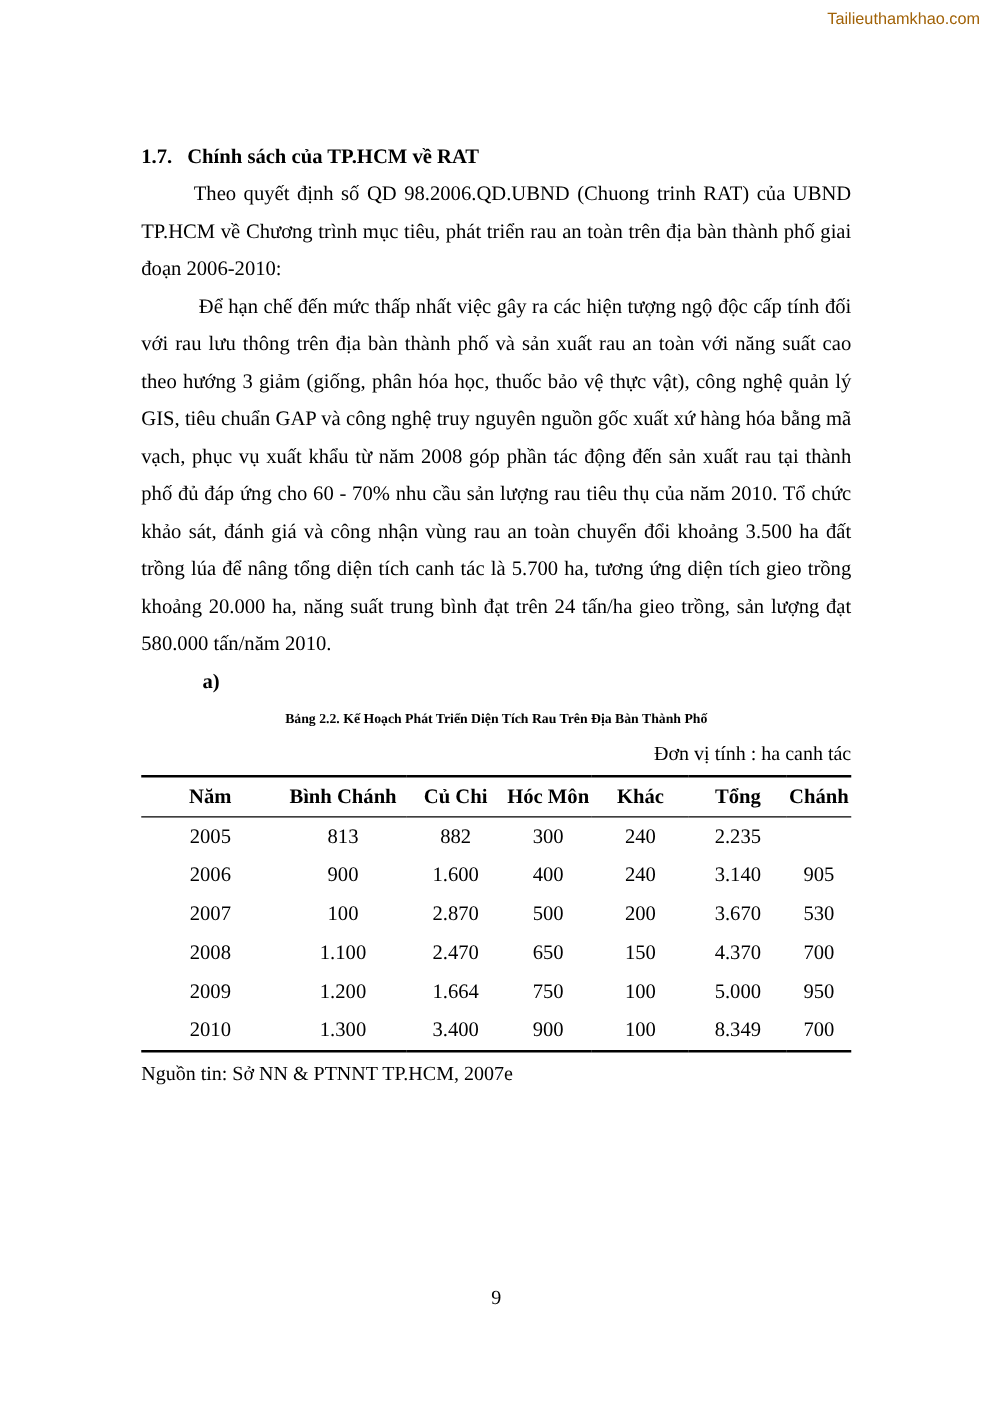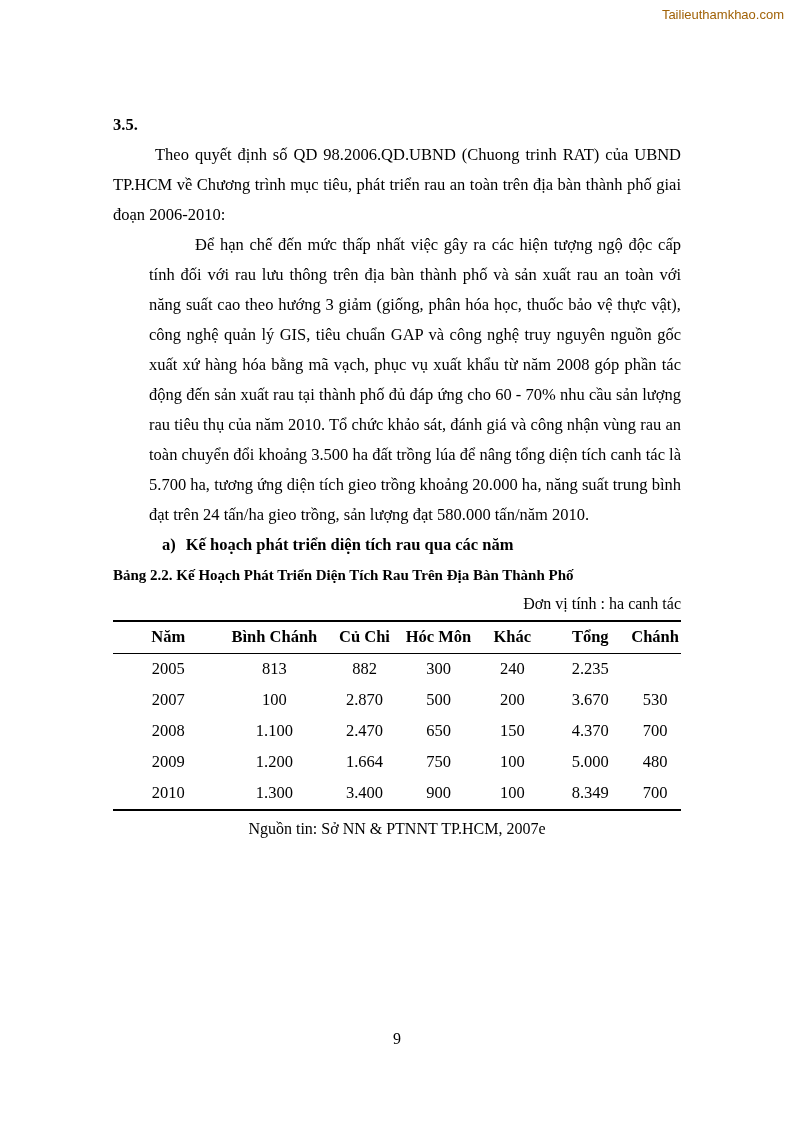--- a/index.html
+++ b/index.html
@@ -34,25 +34,26 @@
   .heading .num { margin-right: 12px; }
   .heading.sub .num { margin-right: 8px; }
   .heading.alpha { padding-left: 49px; }
   .heading.alpha .num { margin-right: 10px; }
   p.body {
     font-size: 16.5px;
     line-height: 30px;
     text-align: justify;
   }
   p.indent1 { text-indent: 42px; }
-  p.indent2 { text-indent: 46px; margin-left: 36px; }
+  p.indent2 { text-indent: 46px; }
   .table-caption {
-    font-size: 15px;
+    font-size: 11px;
     font-weight: bold;
     line-height: 30px;
+    text-align: center;
   }
   .unit-note {
     font-size: 16px;
     line-height: 28px;
     text-align: right;
   }
   table.plan {
     width: 100%;
     border-collapse: collapse;
     font-size: 16.5px;
@@ -74,51 +75,51 @@
   col.c0 { width: 20%; }
   col.c1 { width: 18%; }
   col.c2 { width: 14%; }
   col.c3 { width: 11%; }
   col.c4 { width: 14%; }
   col.c5 { width: 14%; }
   col.c6 { width: 9%; }
   .source-note {
     font-size: 16px;
     line-height: 28px;
-    text-align: center;
+    text-align: left;
     margin-top: 4px;
   }
   .page-number {
     position: absolute;
     left: 0;
     right: 0;
     top: 1030px;
     text-align: center;
     font-size: 16px;
   }
 </style>
 </head>
 <body>
 
 <div class="watermark">Tailieuthamkhao.com</div>
 
 <div class="page">
 
   <div class="heading">
-    <span class="num">3.5.</span>
+    <span class="num">1.7.</span>
+    <span>Chính sách của TP.HCM về RAT</span>
   </div>
 
   <p class="body indent1">Theo quyết định số QD 98.2006.QD.UBND (Chuong trinh RAT) của UBND TP.HCM về Chương trình mục tiêu, phát triển rau an toàn trên địa bàn thành phố giai đoạn 2006-2010:</p>
 
   <p class="body indent2">Để hạn chế đến mức thấp nhất việc gây ra các hiện tượng ngộ độc cấp tính đối với rau lưu thông trên địa bàn thành phố và sản xuất rau an toàn với năng suất cao theo hướng 3 giảm (giống, phân hóa học, thuốc bảo vệ thực vật), công nghệ quản lý GIS, tiêu chuẩn GAP và công nghệ truy nguyên nguồn gốc xuất xứ hàng hóa bằng mã vạch, phục vụ xuất khẩu từ năm 2008 góp phần tác động đến sản xuất rau tại thành phố đủ đáp ứng cho 60 - 70% nhu cầu sản lượng rau tiêu thụ của năm 2010. Tổ chức khảo sát, đánh giá và công nhận vùng rau an toàn chuyển đổi khoảng 3.500 ha đất trồng lúa để nâng tổng diện tích canh tác là 5.700 ha, tương ứng diện tích gieo trồng khoảng 20.000 ha, năng suất trung bình đạt trên 24 tấn/ha gieo trồng, sản lượng đạt 580.000 tấn/năm 2010.</p>
 
 
   <div class="heading alpha">
     <span class="num">a)</span>
-    <span>Kế hoạch phát triển diện tích rau qua các năm</span>
   </div>
 
   <div class="table-caption">Bảng 2.2. Kế Hoạch Phát Triển Diện Tích Rau Trên Địa Bàn Thành Phố</div>
 
   <div class="unit-note">Đơn vị tính : ha canh tác</div>
 
   <table class="plan">
     <colgroup>
       <col class="c0">
         <col class="c1">
@@ -143,20 +144,29 @@
       <tr>
         <td>2005</td>
         <td>813</td>
         <td>882</td>
         <td>300</td>
         <td>240</td>
         <td>2.235</td>
         <td></td>
       </tr>
       <tr>
+        <td>2006</td>
+        <td>900</td>
+        <td>1.600</td>
+        <td>400</td>
+        <td>240</td>
+        <td>3.140</td>
+        <td>905</td>
+      </tr>
+      <tr>
         <td>2007</td>
         <td>100</td>
         <td>2.870</td>
         <td>500</td>
         <td>200</td>
         <td>3.670</td>
         <td>530</td>
       </tr>
       <tr>
         <td>2008</td>
@@ -167,21 +177,21 @@
         <td>4.370</td>
         <td>700</td>
       </tr>
       <tr>
         <td>2009</td>
         <td>1.200</td>
         <td>1.664</td>
         <td>750</td>
         <td>100</td>
         <td>5.000</td>
-        <td>480</td>
+        <td>950</td>
       </tr>
       <tr>
         <td>2010</td>
         <td>1.300</td>
         <td>3.400</td>
         <td>900</td>
         <td>100</td>
         <td>8.349</td>
         <td>700</td>
       </tr>

